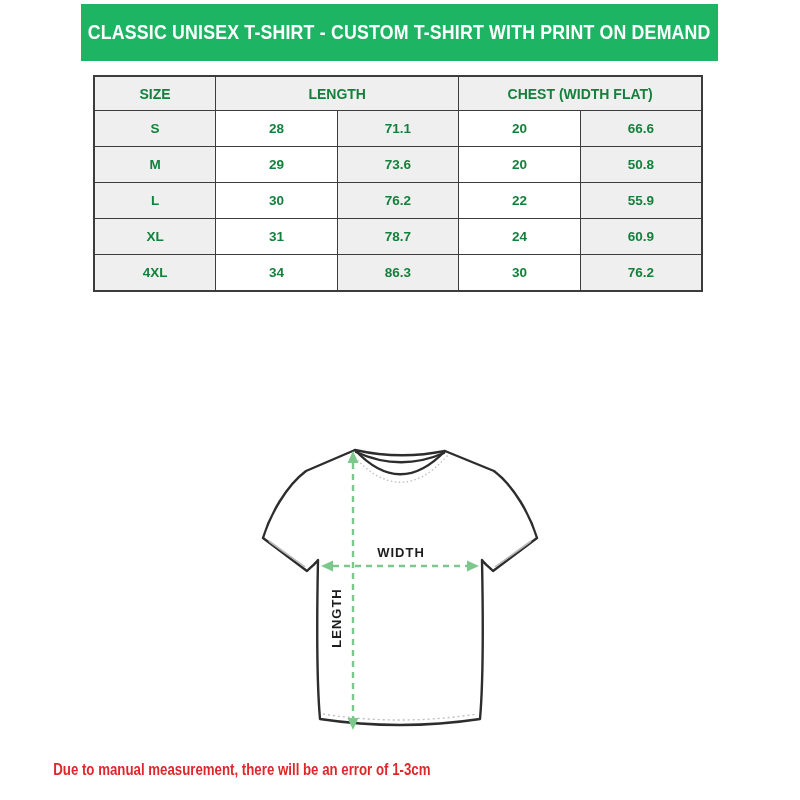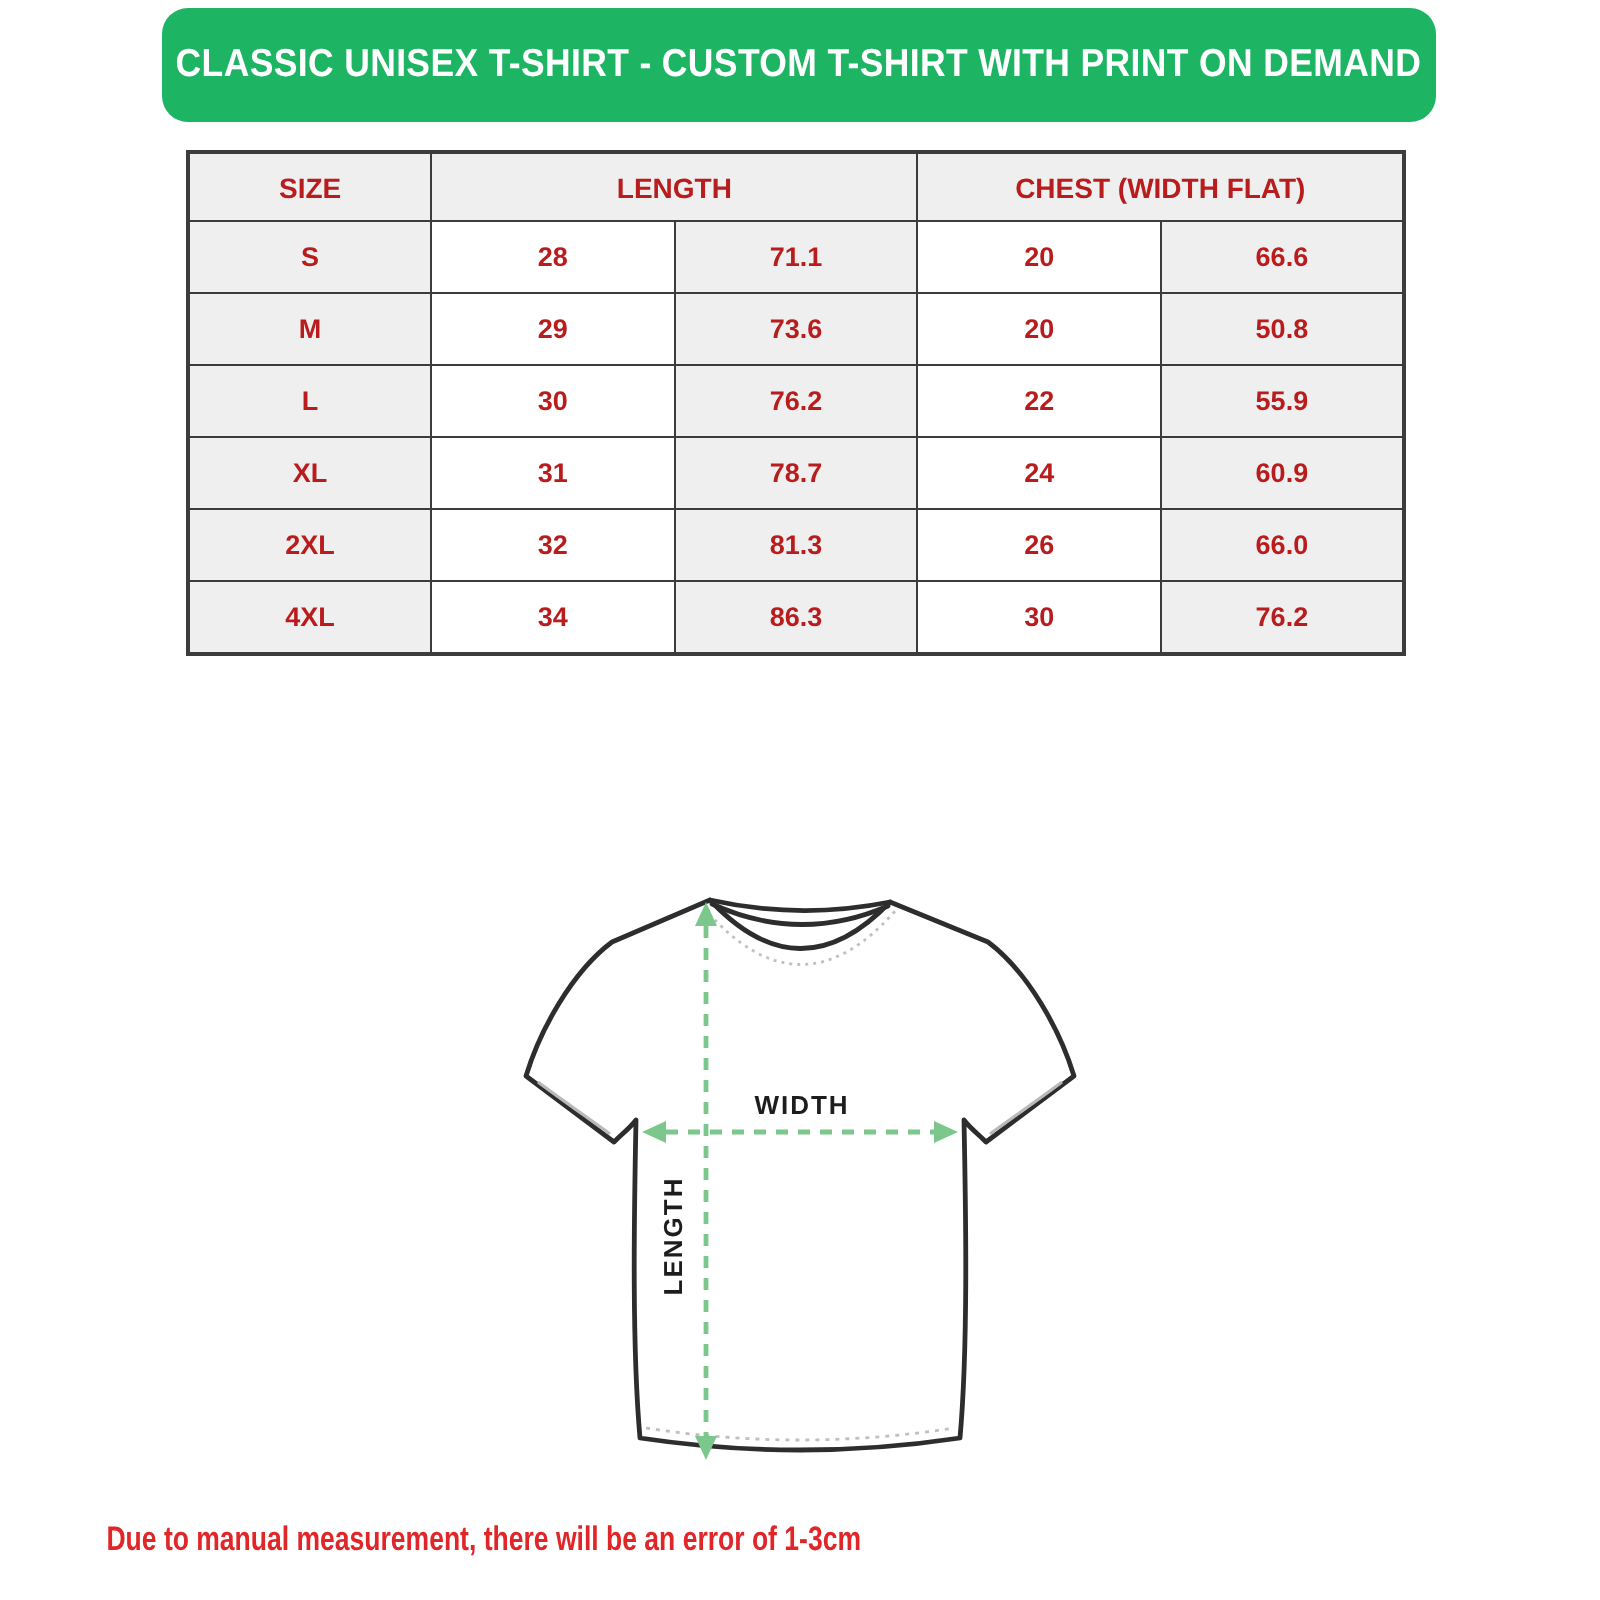--- a/index.html
+++ b/index.html
@@ -9,21 +9,21 @@
     height: 800px;
     background: #ffffff;
     overflow: hidden;
     font-family: "Liberation Sans", sans-serif;
   }
   .banner {
     position: absolute;
     left: 81px; top: 4px;
     width: 637px; height: 57px;
     background: #1db563;
-    display: flex; align-items: center; justify-content: center; border-radius: 13px;
+    display: flex; align-items: center; justify-content: center;
   }
   .banner-text {
     color: #ffffff;
     font-size: 19.5px;
     font-weight: bold;
     white-space: nowrap;
     transform: scaleX(0.91);
     transform-origin: center;
     letter-spacing: 0.2px;
   }
@@ -32,21 +32,21 @@
     left: 93px; top: 75px;
     width: 610px;
     border-collapse: collapse;
     table-layout: fixed;
     border: 2px solid #3c3c3c;
   }
   .size-table th, .size-table td {
     border: 1.5px solid #3c3c3c;
     text-align: center;
     vertical-align: middle;
-    color: #b91c1c;
+    color: #15803d;
     font-weight: bold;
     padding: 0;
   }
   .size-table th {
     height: 33px;
     font-size: 14px;
     background: #efefef;
   }
   .size-table td {
     height: 35px;
@@ -129,27 +129,20 @@
         <td class="shaded">55.9</td>
       </tr>
       <tr>
         <td class="shaded">XL</td>
         <td>31</td>
         <td class="shaded">78.7</td>
         <td>24</td>
         <td class="shaded">60.9</td>
       </tr>
       <tr>
-        <td class="shaded">2XL</td>
-        <td>32</td>
-        <td class="shaded">81.3</td>
-        <td>26</td>
-        <td class="shaded">66.0</td>
-      </tr>
-      <tr>
         <td class="shaded">4XL</td>
         <td>34</td>
         <td class="shaded">86.3</td>
         <td>30</td>
         <td class="shaded">76.2</td>
       </tr>
     </tbody>
   </table>
 
   <svg class="diagram" viewBox="0 0 320 310" xmlns="http://www.w3.org/2000/svg">

